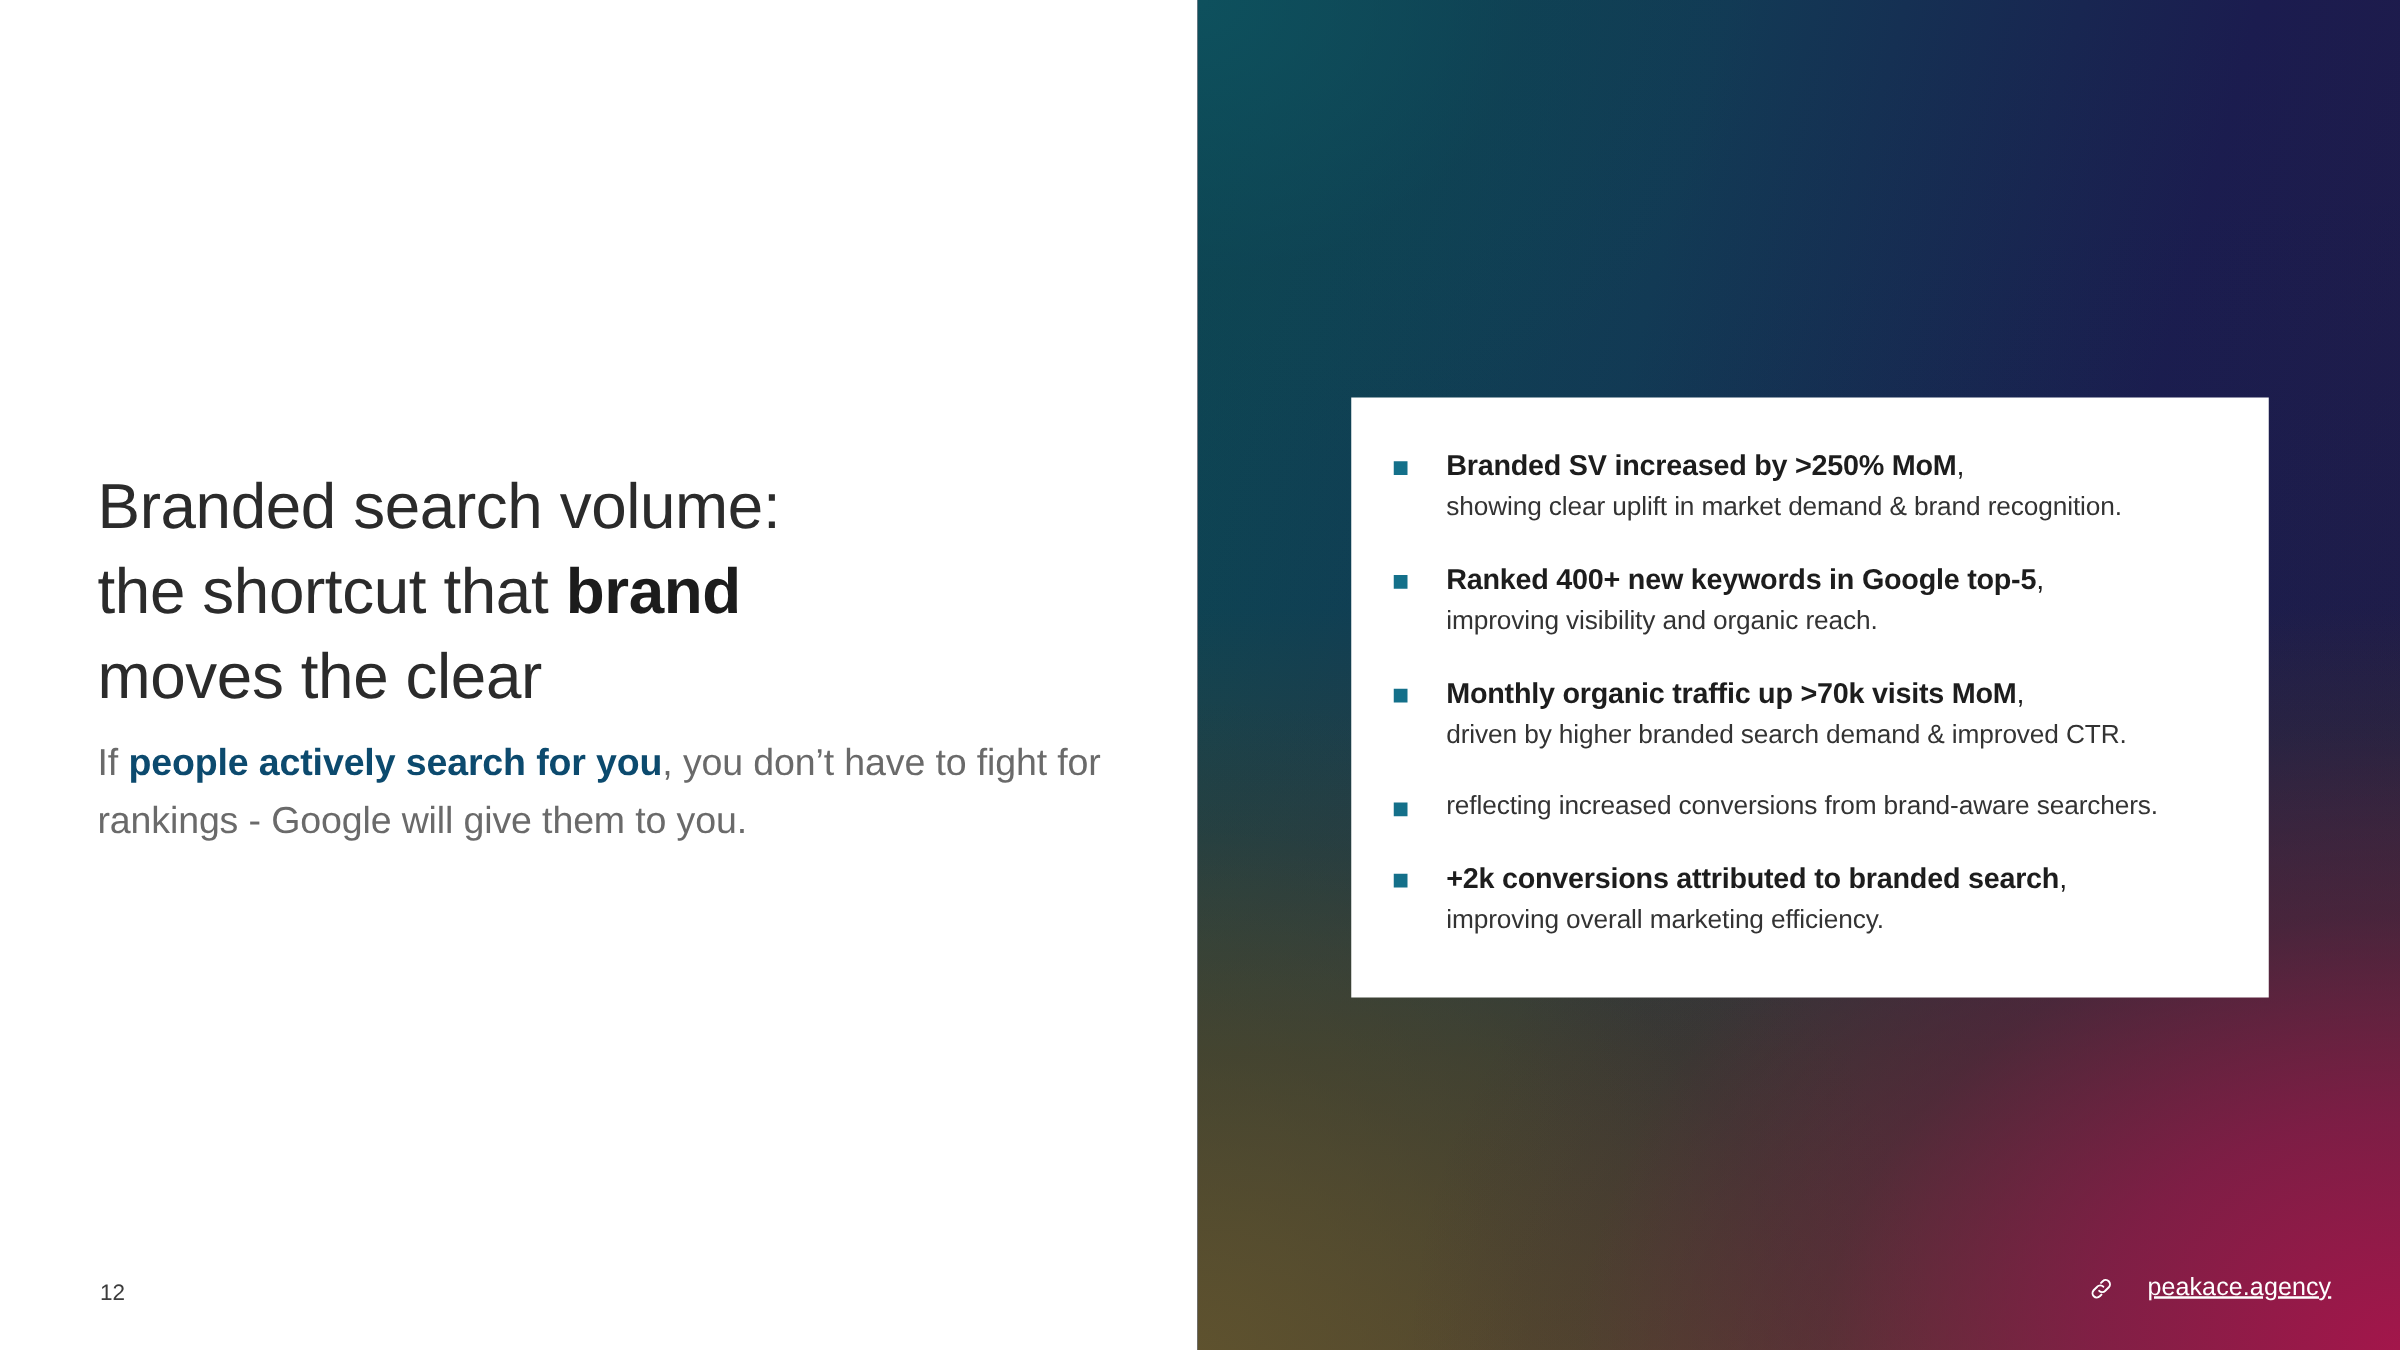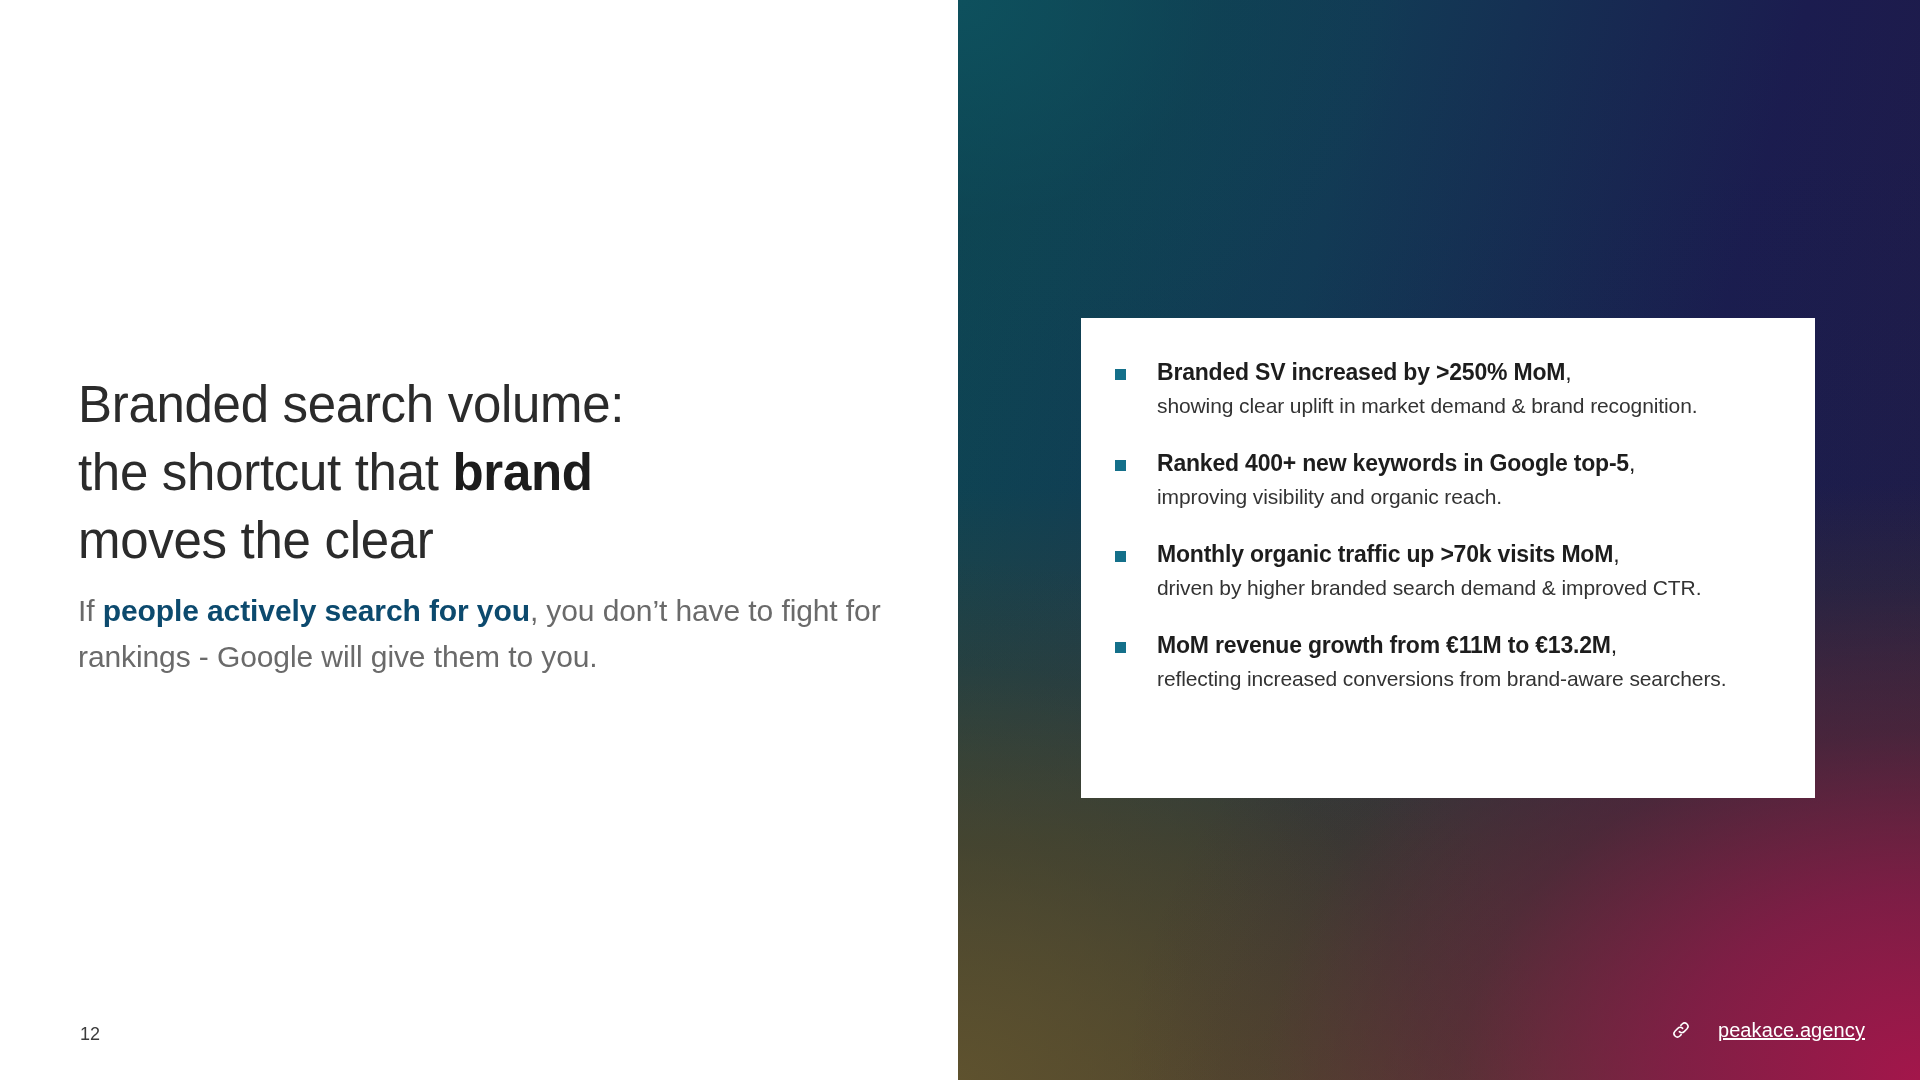--- a/index.html
+++ b/index.html
@@ -106,21 +106,21 @@
     color:#333333;
     letter-spacing:-0.1px;
     margin-top:1px;
   }
 
   
   .footer-link {
     position:absolute;
     right:55px; top:1019px;
     display:flex;
-    align-items:flex-start;
+    align-items:center;
     gap:26px;
     color:#ffffff;
   }
   .link-icon { width:22px; height:22px; display:block; }
   .footer-text {
     font-size:20px;
     font-weight:400;
     color:#ffffff;
     letter-spacing:0.1px;
   }
@@ -168,24 +168,28 @@
         </li>
 
         <li class="bullet-item">
           <span class="bullet-marker"></span>
           <span class="bullet-title"><span>Monthly organic traffic up &gt;70k visits MoM</span><span class="tail">,</span></span>
           <span class="bullet-sub">driven by higher branded search demand &amp; improved CTR.</span>
         </li>
 
         <li class="bullet-item">
           <span class="bullet-marker"></span>
-          <span class="bullet-title"><span>MoM revenue growth from €11M to €13.2M</span><span class="tail">,</span></span>
           <span class="bullet-sub">reflecting increased conversions from brand-aware searchers.</span>
         </li>
 
+        <li class="bullet-item">
+          <span class="bullet-marker"></span>
+          <span class="bullet-title"><span>+2k conversions attributed to branded search</span><span class="tail">,</span></span>
+          <span class="bullet-sub">improving overall marketing efficiency.</span>
+        </li>
 
       </ul>
     </div>
 
     <a class="footer-link" href="#">
       <svg class="link-icon" viewBox="0 0 24 24" fill="none" stroke="#ffffff" stroke-width="1.7" stroke-linecap="round" stroke-linejoin="round">
         <path d="M10.2 13.8a3.6 3.6 0 0 0 5.3 0l3.1-3.1a3.75 3.75 0 0 0-5.3-5.3l-1.5 1.5"></path>
         <path d="M13.8 10.2a3.6 3.6 0 0 0-5.3 0l-3.1 3.1a3.75 3.75 0 0 0 5.3 5.3l1.5-1.5"></path>
       </svg>
       <span class="footer-text">peakace.agency</span>

